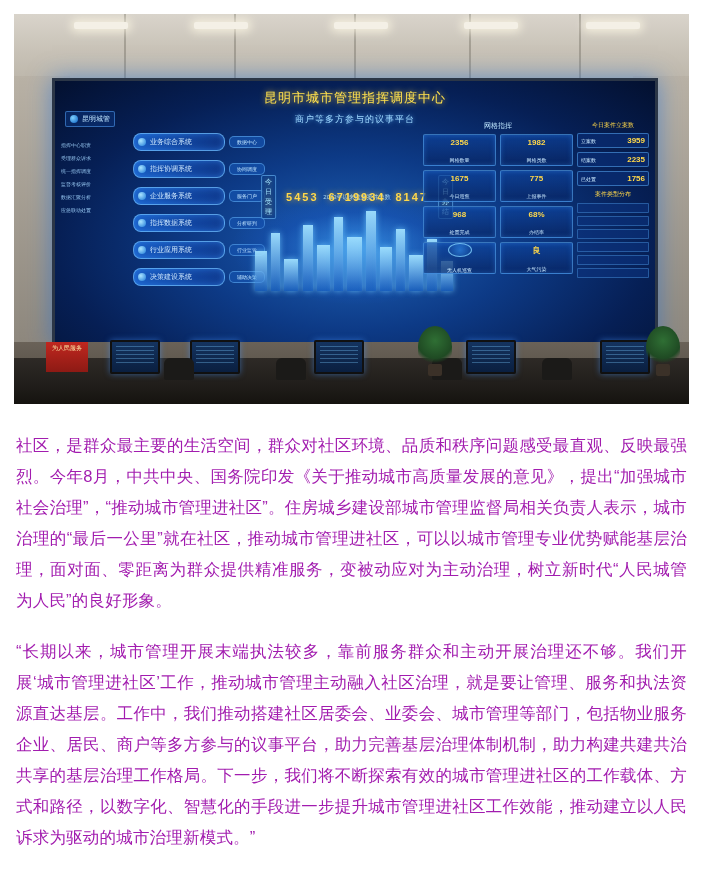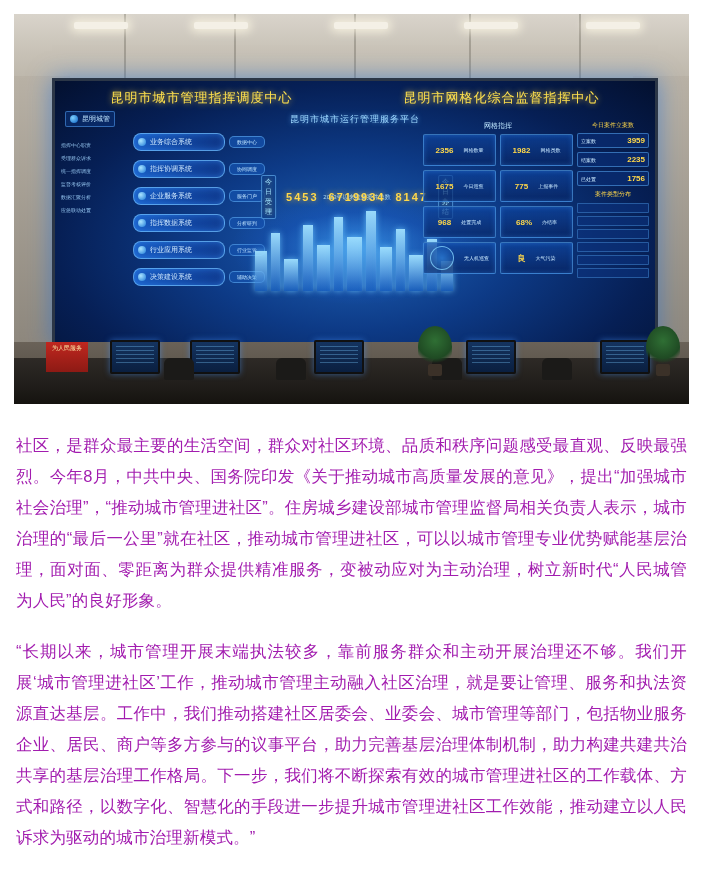--- a/index.html
+++ b/index.html
@@ -256,20 +256,21 @@
     gap: 4px;
   }
   .mini-card {
     height: 30px;
     border: 1px solid rgba(95,180,255,0.55);
     background: linear-gradient(180deg, rgba(15,70,160,0.7), rgba(8,35,95,0.7));
     border-radius: 2px;
     color: #c8e8ff;
     font-size: 5px;
     display: flex;
+    flex-direction: column;
     align-items: center;
     justify-content: center;
     gap: 10px;
     box-shadow: 0 0 5px rgba(60,150,255,0.35) inset;
   }
   .mini-card .num {
     color: #ffd84a;
     font-size: 8px;
     font-weight: bold;
   }
@@ -423,24 +424,23 @@
         <div class="ceiling-light" style="left:450px"></div>
         <div class="ceiling-light" style="left:572px"></div>
       </div>
       <div class="wall-left"></div>
       <div class="wall-right"></div>
 
       <div class="led-screen">
 
         <div class="led-title-row">
           <div class="led-title">昆明市城市管理指挥调度中心</div>
-          <div class="led-title">昆明市网格化综合监督指挥中心</div>
-        </div>
-
-        <div class="led-subtitle">昆明市城市运行管理服务平台</div>
+        </div>
+
+        <div class="led-subtitle">商户等多方参与的议事平台</div>
 
         <div class="led-brand">
           <span class="brand-dot"></span>
           <span>昆明城管</span>
         </div>
 
         <div class="led-sidetext">
           <div>指挥中心职责</div>
           <div>受理群众诉求</div>
           <div>统一指挥调度</div>

